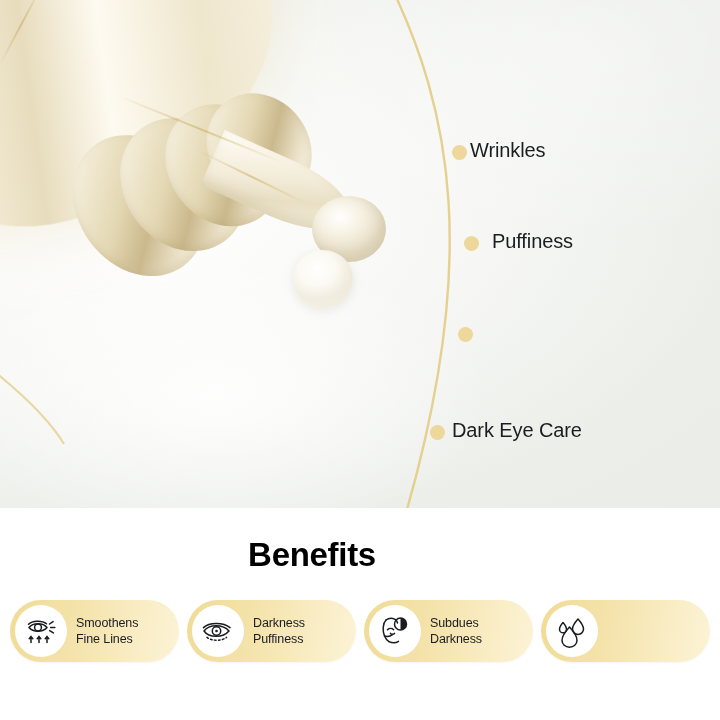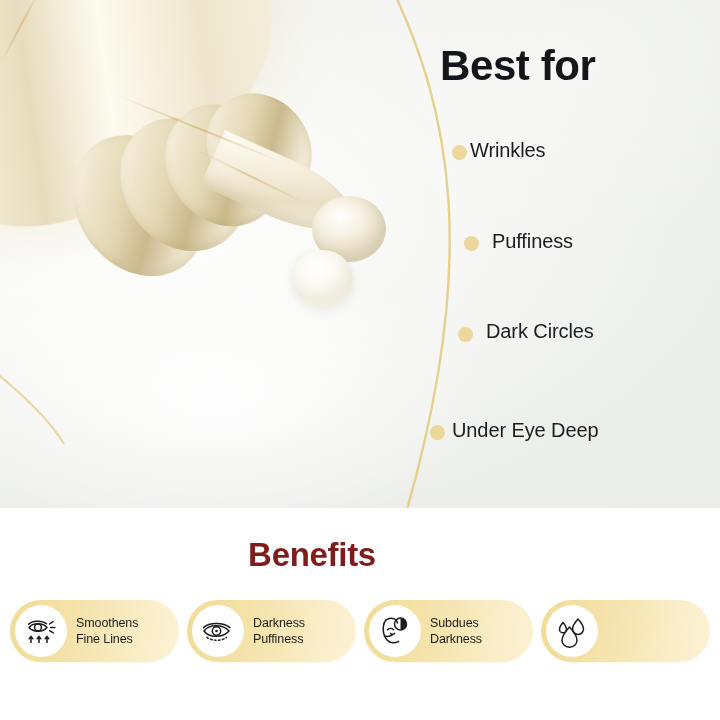--- a/index.html
+++ b/index.html
@@ -146,21 +146,21 @@
     width:720px; height:212px;
     background:#ffffff;
   }
   .benefits-title {
     position:absolute;
     left:0; top:28px;
     width:624px;
     text-align:center;
     font-size:33px;
     font-weight:700;
-    color:#7f1d1d;
+    color:#000000;
     letter-spacing:-0.3px;
   }
   .pill-row {
     position:absolute;
     left:10px; top:92px;
     width:700px;
     display:flex;
     gap:8px;
   }
   .pill {
@@ -214,32 +214,30 @@
 
   </div>
 
   <div class="hero-sheen"></div>
 
   <svg class="arc-svg" viewBox="0 0 720 508">
     <path d="M 388 -20 C 452 110, 480 260, 404 520" fill="none" stroke="#e3c97e" stroke-width="2.4" opacity="0.85"></path>
     <path d="M -10 368 C 30 400, 52 424, 64 444" fill="none" stroke="#e3c97e" stroke-width="2.2" opacity="0.7"></path>
   </svg>
 
-  <div class="hero-title">Best for</div>
 
   <div class="best-list">
     <div class="best-dot bd-0"></div>
     <div class="best-dot bd-1"></div>
     <div class="best-dot bd-2"></div>
     <div class="best-dot bd-3"></div>
 
     <div class="best-item bi-0">Wrinkles</div>
     <div class="best-item bi-1">Puffiness</div>
-    <div class="best-item bi-2">Dark Circles</div>
-    <div class="best-item bi-3">Under Eye Deep</div>
+    <div class="best-item bi-3">Dark Eye Care</div>
   </div>
 </div>
 
 <div class="benefits">
   <div class="benefits-title">Benefits</div>
 
   <div class="pill-row">
 
     <div class="pill">
       <div class="pill-badge">

